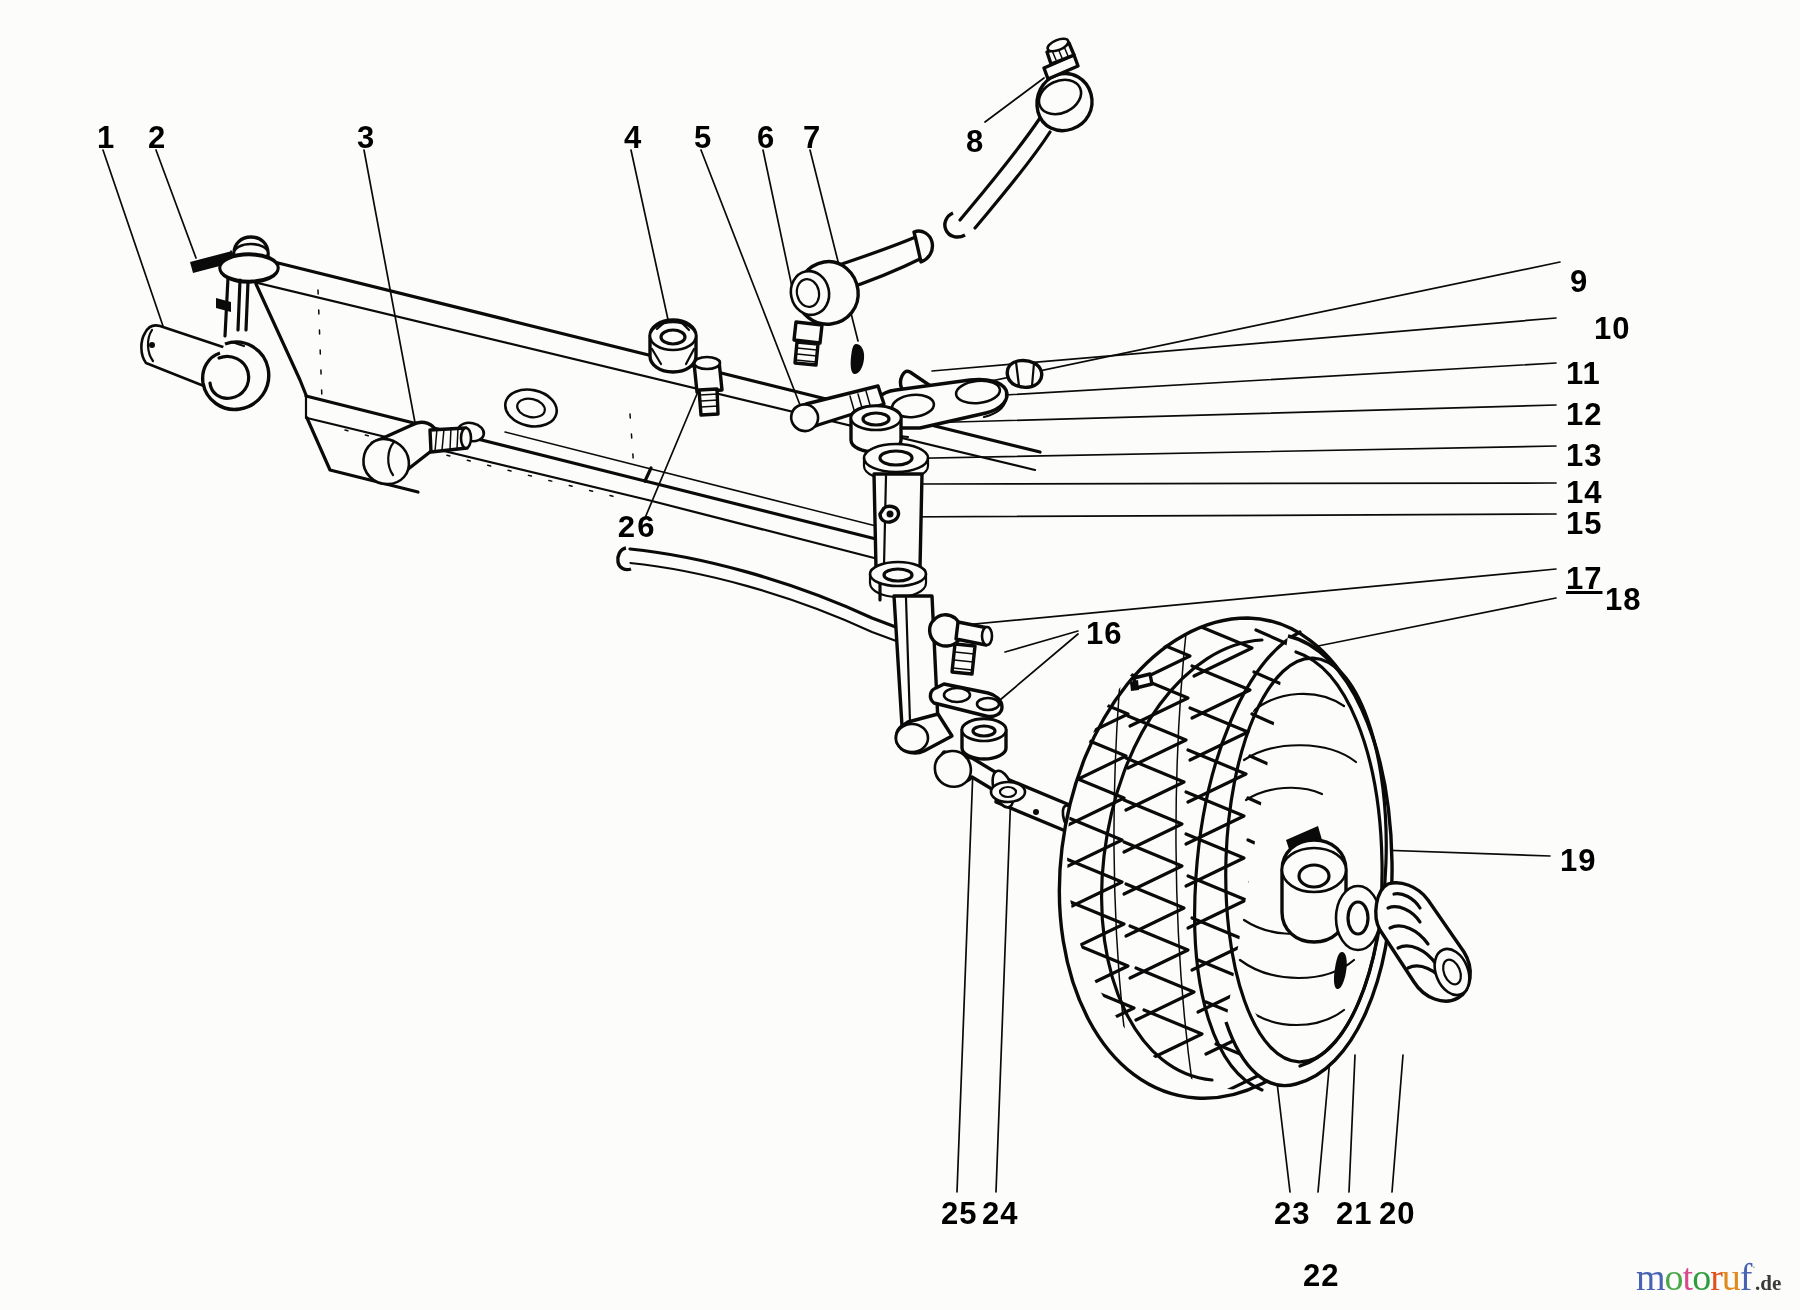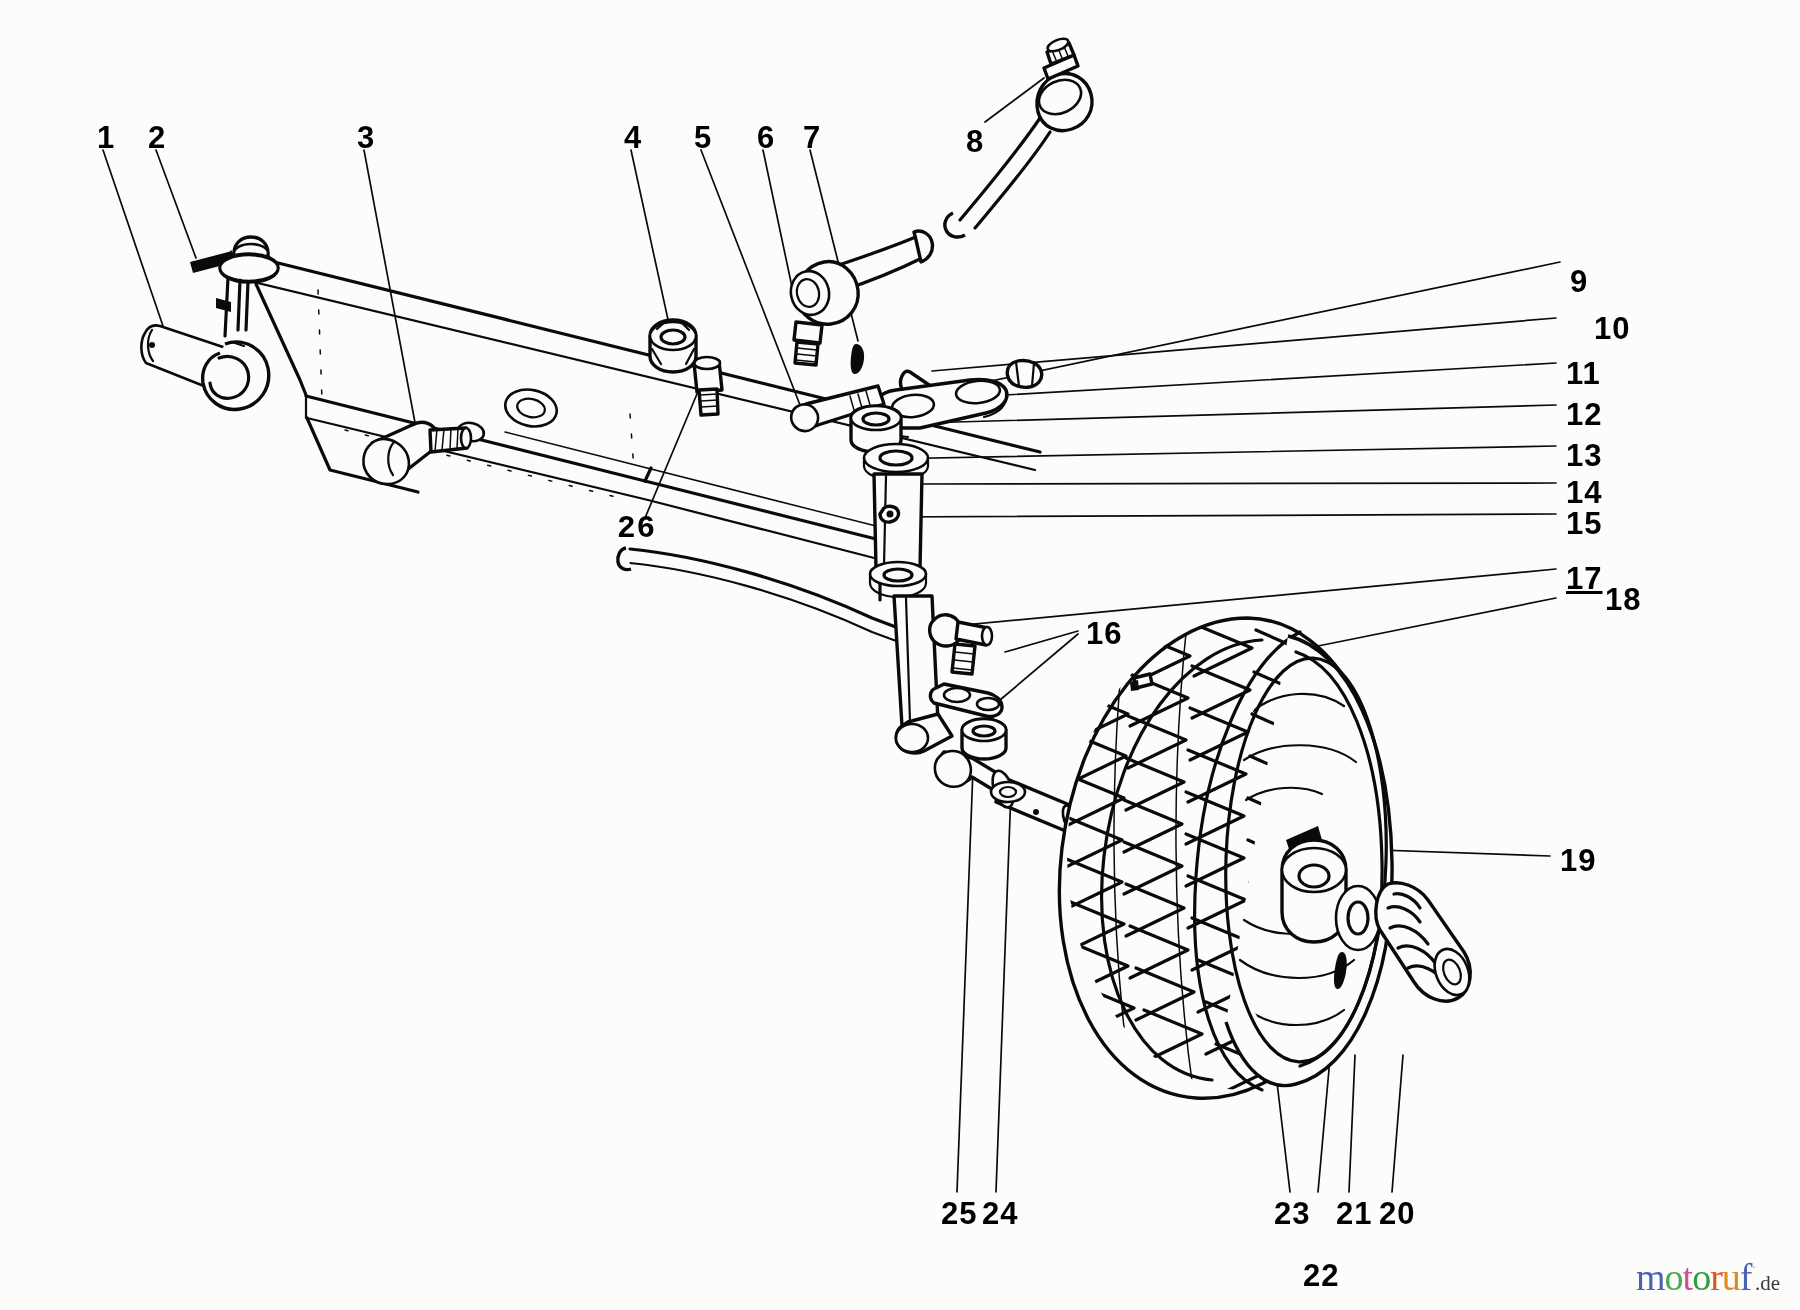--- a/index.html
+++ b/index.html
@@ -30,21 +30,21 @@
     position:absolute;
     left:1636px;top:1258px;
     font-family:"Liberation Serif", serif;
     font-size:38px;
     line-height:1;
     white-space:nowrap;
     letter-spacing:-1px;
   }
   #wm .l{display:inline-block;}
   #wm .sup{font-size:14px;vertical-align:super;color:#9a9a9a;}
-  #wm .de{font-size:21px;color:#3a3a3a;letter-spacing:0;}
+  #wm .de{font-size:21px;color:#3a3a3a;letter-spacing:0;font-weight:bold;}
 </style>
 </head>
 <body>
 
 <div id="sheet">
 
   <svg id="art" viewBox="0 0 1800 1310">
     <defs>
       <style>
         .s{fill:none;stroke:#0a0a0a;stroke-linecap:round;stroke-linejoin:round;}

